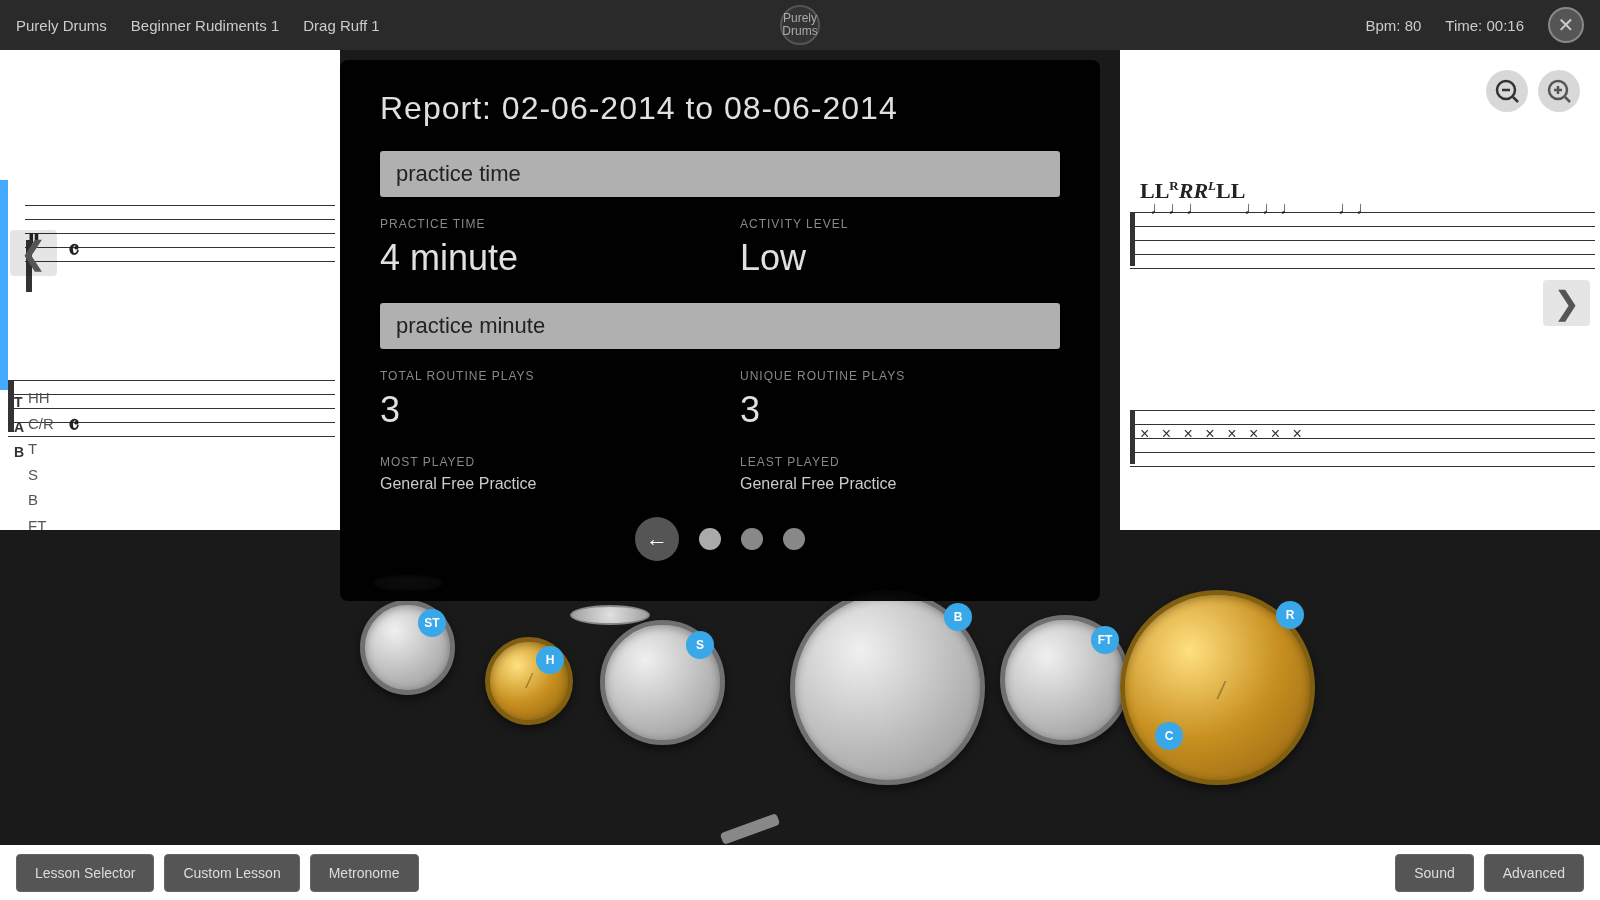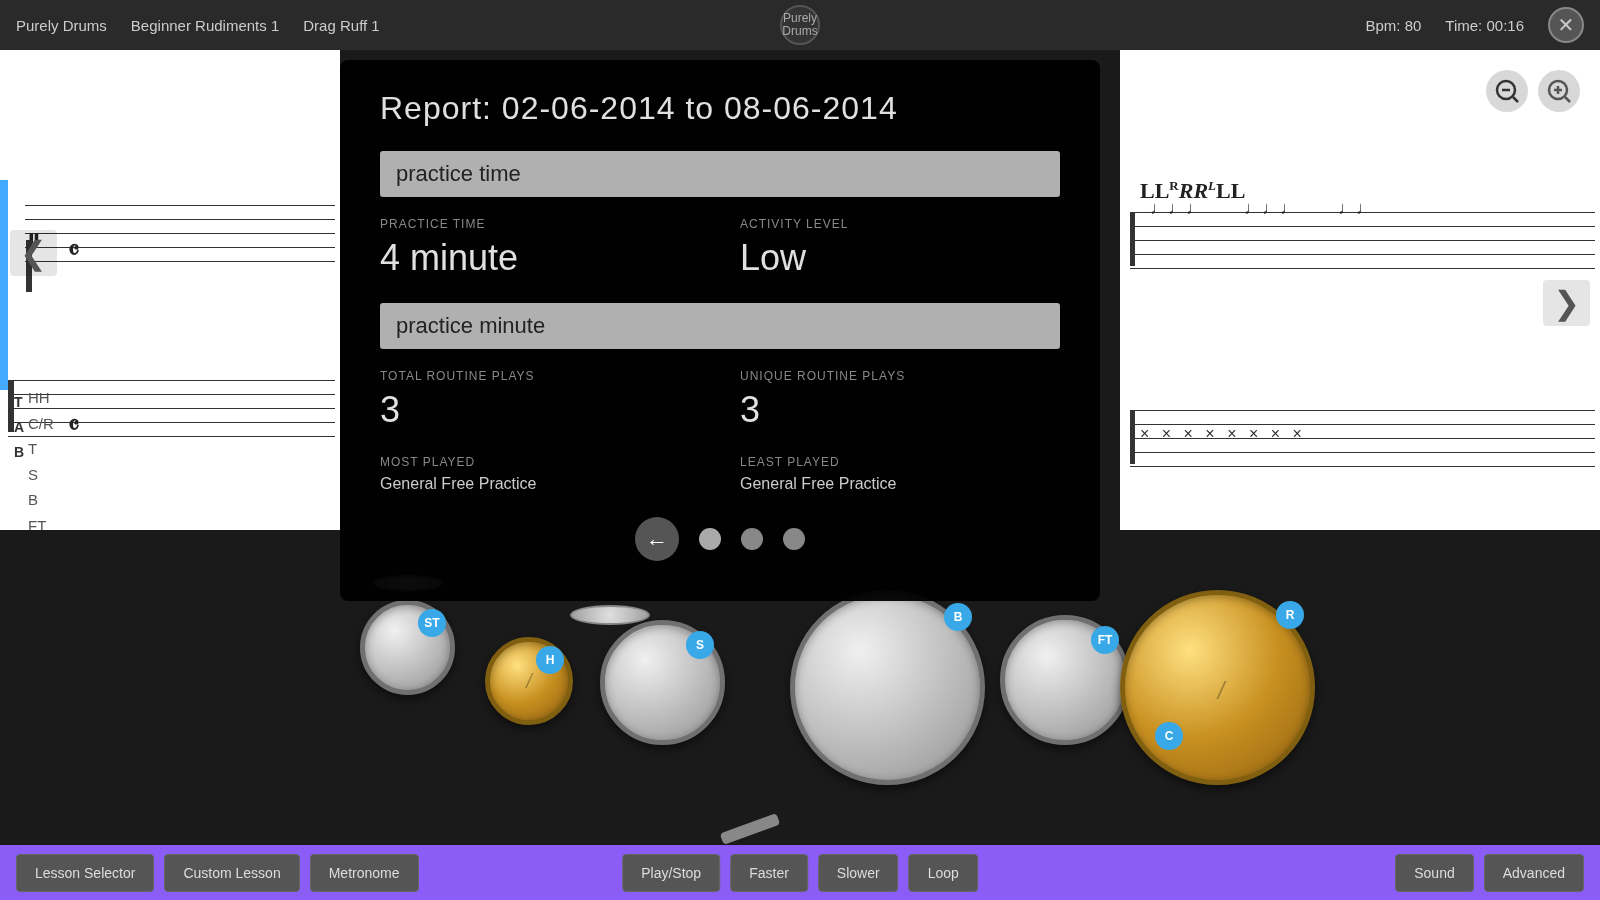--- a/index.html
+++ b/index.html
@@ -205,21 +205,21 @@
       color: #333;
     }
 
     
     #bottom-bar {
       position: absolute;
       bottom: 0;
       left: 0;
       right: 0;
       height: 55px;
-      background: #8b5cf6;
+      background: #ffffff;
       display: flex;
       align-items: center;
       padding: 11px 16px;
       gap: 10px;
     }
 
     .btn-bottom {
       height: 38px;
       padding: 0 18px;
       background: #555;
@@ -512,24 +512,18 @@
     </div>
 
   </div>
 </div>
 
 <div id="bottom-bar">
   <button class="btn-bottom">Lesson Selector</button>
   <button class="btn-bottom">Custom Lesson</button>
   <button class="btn-bottom">Metronome</button>
 
-  <div id="bottom-bar-center">
-    <button class="btn-bottom">Play/Stop</button>
-    <button class="btn-bottom">Faster</button>
-    <button class="btn-bottom">Slower</button>
-    <button class="btn-bottom">Loop</button>
-  </div>
 
   <div id="bottom-bar-right">
     <button class="btn-bottom">Sound</button>
     <button class="btn-bottom">Advanced</button>
   </div>
 </div>
 
 </body></html>

